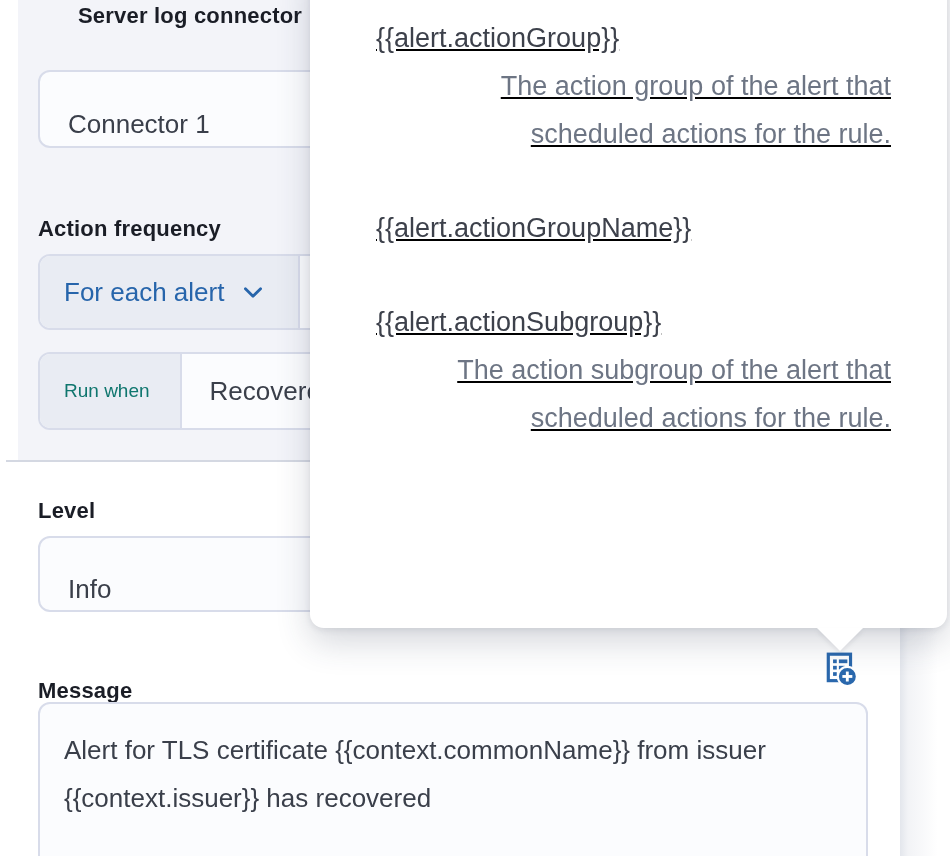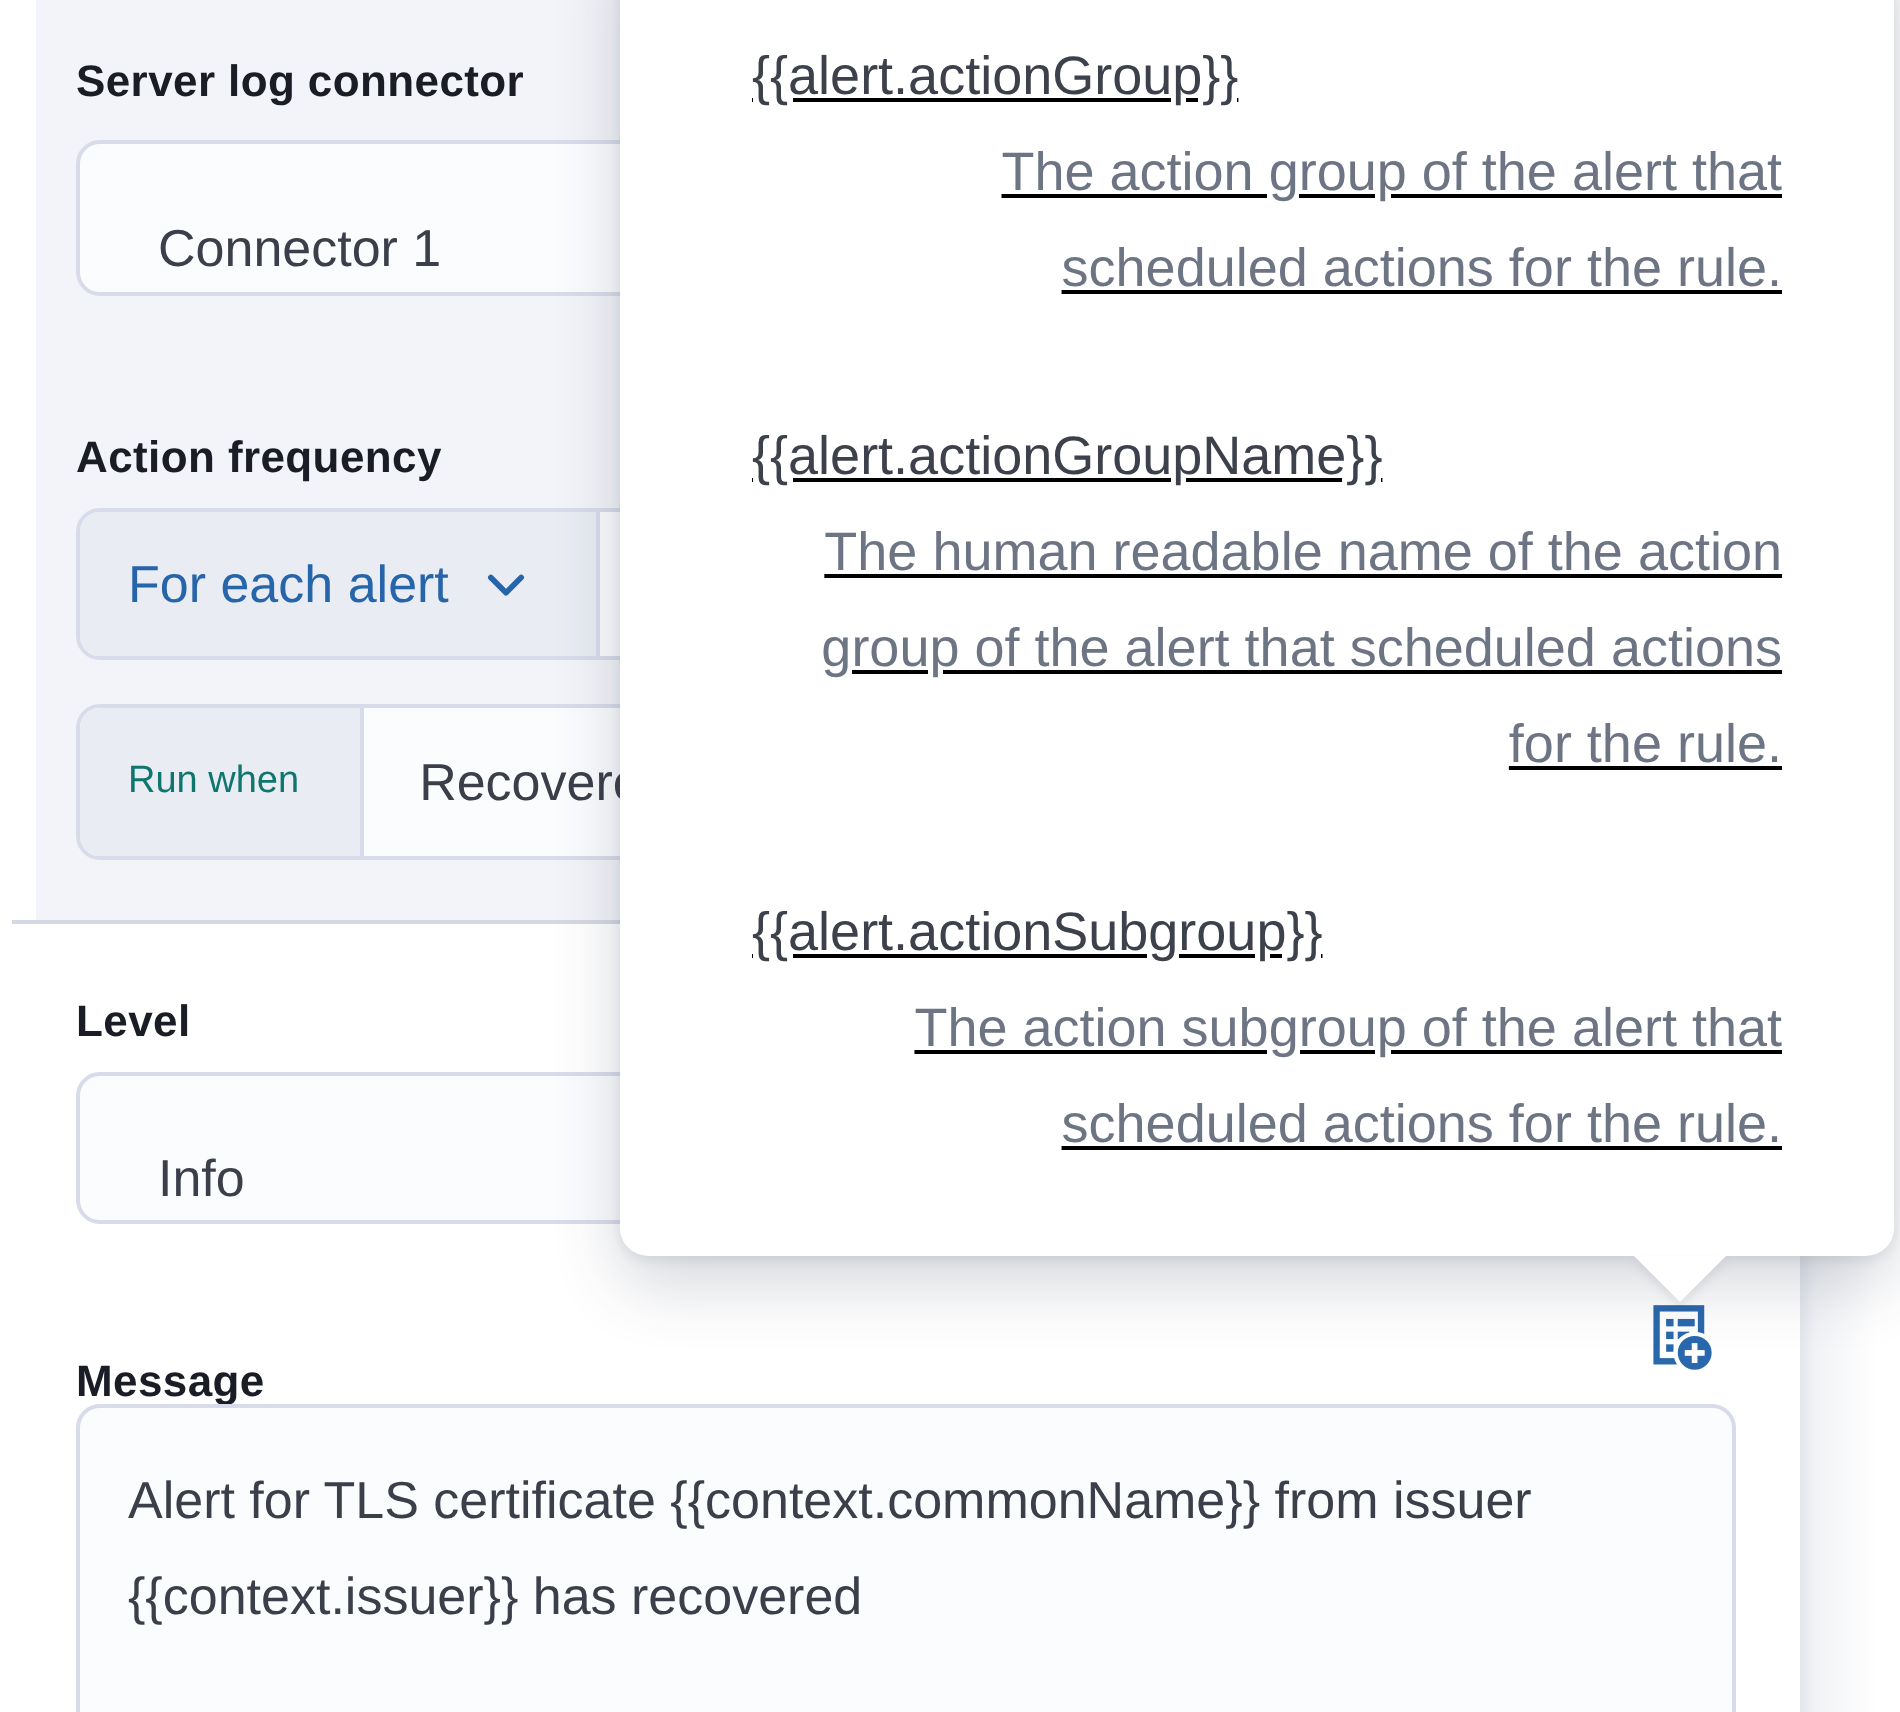--- a/index.html
+++ b/index.html
@@ -12,21 +12,21 @@
     background:#f3f4f9; }
   .divider { position:absolute; left:6px; top:460px; width:894px; height:2px;
     background:#d4d8e2; }
 
   .sec-label { position:absolute; left:38px; font-size:22px; font-weight:bold;
     color:#1a1d26; letter-spacing:.2px; }
 
   .field { position:absolute; left:38px; width:830px; height:78px;
     background:#fbfcfe; border:2px solid #d8dcea; border-radius:12px;
     display:flex; align-items:center; font-size:26px; color:#3a3f4a; }
-  .field .field-text { padding-left:39px; white-space:nowrap;margin-top:30px; }
+  .field .field-text { padding-left:28px; white-space:nowrap;margin-top:30px; }
 
   
   .compound { position:absolute; left:38px; width:830px;
     border:2px solid #d8dcea; border-radius:12px; background:#fbfcfe;
     display:flex; overflow:hidden; }
   .prepend { background:#e9ecf3; border-right:2px solid #d8dcea;
     display:flex; align-items:center; flex:0 0 auto; }
   .compound .val { display:flex; align-items:center; font-size:26px; color:#3a3f4a;
     white-space:nowrap; flex:1 1 auto; }
   .freq-btn { color:#2765ab; font-size:26px; padding:0 32px 0 24px; display:flex;
@@ -63,21 +63,21 @@
     border-left:23px solid transparent; border-right:23px solid transparent;
     border-top:23px solid #ffffff; filter:drop-shadow(0 3px 2px rgba(45,55,80,.10)); }
 </style>
 </head>
 <body>
 
 <div class="stage">
 
   <div class="action-panel"></div>
 
-  <div class="sec-label" style="top:28px;">Server log connector</div>
+  <div class="sec-label" style="top:3px;margin-left:40px;">Server log connector</div>
 
   <div class="field" style="top:70px;">
     <span class="field-text">Connector 1</span>
   </div>
 
   <div class="sec-label" style="top:216px;">Action frequency</div>
 
   <div class="compound" style="top:254px; height:76px;">
     <div class="prepend">
       <span class="freq-btn">
@@ -133,21 +133,20 @@
 
   <div class="popover">
     <div class="pop-content" id="pop-items">
   <div class="pop-item">
     <div class="pop-item-name">{{alert.actionGroup}}</div>
     <div class="pop-item-desc">The action group of the alert that scheduled actions for the rule.</div>
   </div>
 
   <div class="pop-item">
     <div class="pop-item-name">{{alert.actionGroupName}}</div>
-    <div class="pop-item-desc">The human readable name of the action group of the alert that scheduled actions for the rule.</div>
   </div>
 
   <div class="pop-item">
     <div class="pop-item-name">{{alert.actionSubgroup}}</div>
     <div class="pop-item-desc">The action subgroup of the alert that scheduled actions for the rule.</div>
   </div>
 </div>
 
     <div class="pop-arrow"></div>
   </div>

